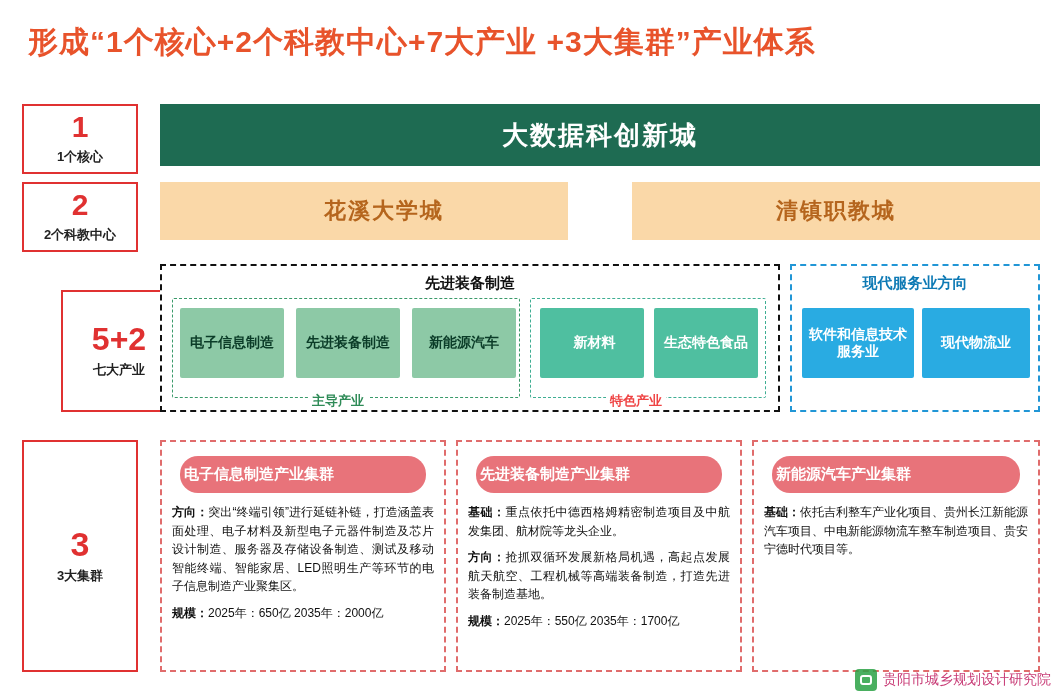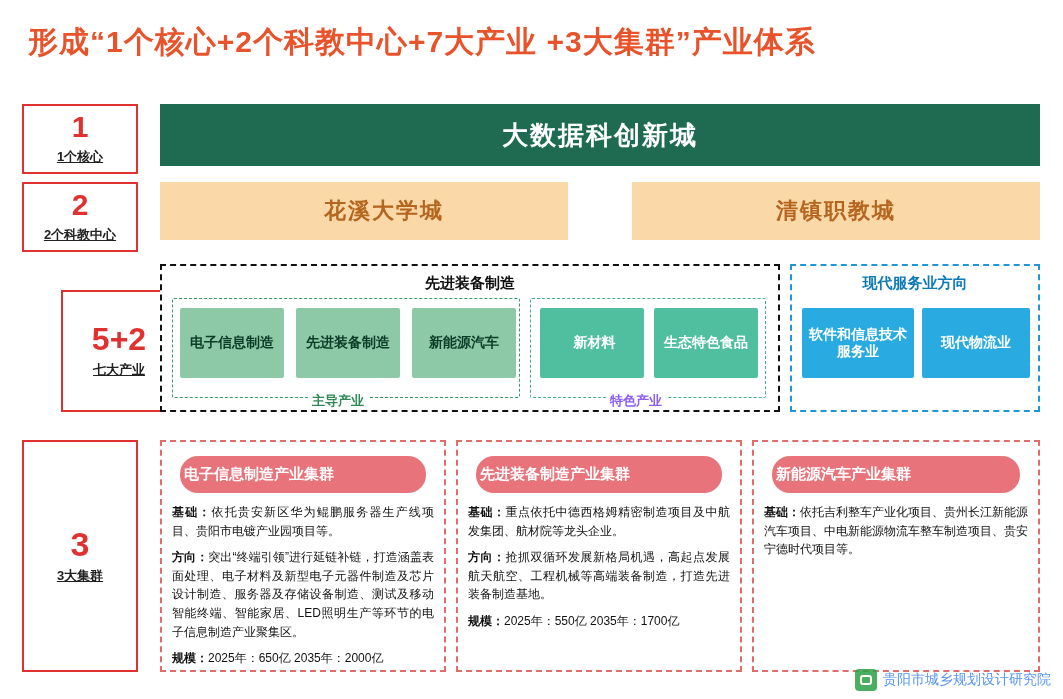--- a/index.html
+++ b/index.html
@@ -13,21 +13,21 @@
     font-size:30px;font-weight:bold;color:#E8532B;letter-spacing:1px;
     white-space:nowrap;
   }
   
   .rail-box{
     position:absolute;left:22px;border:2px solid #E03131;background:#fff;
     display:flex;flex-direction:column;align-items:center;justify-content:center;
     box-sizing:border-box;
   }
   .rail-num{color:#E03131;font-weight:bold;line-height:1;}
-  .rail-lab{color:#222;font-weight:bold;margin-top:6px;text-decoration:underline;}
+  .rail-lab{color:#222;font-weight:bold;margin-top:6px;}
   #rail1{top:104px;width:116px;height:70px;}
   #rail1 .rail-num{font-size:30px;}
   #rail1 .rail-lab{font-size:13px;}
   #rail2{top:182px;width:116px;height:70px;}
   #rail2 .rail-num{font-size:30px;}
   #rail2 .rail-lab{font-size:13px;}
   #rail3{top:290px;width:116px;height:122px;margin-left:39px;}
   #rail3 .rail-num{font-size:32px;}
   #rail3 .rail-lab{font-size:13px;}
   #rail4{top:440px;width:116px;height:232px;}
@@ -99,21 +99,21 @@
     position:absolute;right:12px;bottom:8px;display:flex;align-items:center;
     gap:6px;opacity:.85;
   }
   .wm-logo{
     width:22px;height:22px;border-radius:4px;background:#2BA245;position:relative;
   }
   .wm-logo:after{
     content:"";position:absolute;left:5px;top:6px;width:12px;height:10px;
     border:2px solid #fff;border-radius:3px;box-sizing:border-box;
   }
-  .wm-txt{font-size:14px;color:#3b82f6;}
+  .wm-txt{font-size:14px;color:#be185d;}
 </style>
 </head>
 <body>
 
 <div class="title">形成“1个核心+2个科教中心+7大产业 +3大集群”产业体系</div>
 
 <div class="rail-box" id="rail1">
   <div class="rail-num">1</div>
   <div class="rail-lab">1个核心</div>
 </div>
@@ -139,35 +139,34 @@
   <div class="ind-head">先进装备制造</div>
 
   <div class="grp" style="left:10px;top:32px;width:348px;height:100px;"></div>
   <div class="grp-cap" style="left:146px;top:126px;background:#fff;padding:0 4px;">主导产业</div>
 
   <div class="chip c-green" style="left:18px;top:42px;width:104px;height:70px;">电子信息制造</div>
   <div class="chip c-green" style="left:134px;top:42px;width:104px;height:70px;">先进装备制造</div>
   <div class="chip c-green" style="left:250px;top:42px;width:104px;height:70px;">新能源汽车</div>
 
   <div class="grp" style="left:368px;top:32px;width:236px;height:100px;border-color:#3fae93;"></div>
-  <div class="grp-cap" style="left:444px;top:126px;background:#fff;padding:0 4px;color:#8b5cf6;">特色产业</div>
+  <div class="grp-cap" style="left:444px;top:126px;background:#fff;padding:0 4px;color:#ef4444;">特色产业</div>
 
   <div class="chip c-teal" style="left:378px;top:42px;width:104px;height:70px;padding-left:9px;">新材料</div>
   <div class="chip c-teal" style="left:492px;top:42px;width:104px;height:70px;">生态特色食品</div>
 </div>
 
 <div class="ind-right">
   <div class="ind-head blue">现代服务业方向</div>
   <div class="chip c-blue" style="left:10px;top:42px;width:112px;height:70px;">软件和信息技术服务业</div>
   <div class="chip c-blue" style="left:130px;top:42px;width:108px;height:70px;">现代物流业</div>
 </div>
 
 <div class="cluster" id="cl1">
   <div class="cl-title">电子信息制造产业集群</div>
-  <p class="cl-p"><b>基础：</b><span>依托贵安新区华为鲲鹏服务器生产线项目、贵阳市电镀产业园项目等。</span></p>
   <p class="cl-p"><b>方向：</b><span>突出“终端引领”进行延链补链，打造涵盖表面处理、电子材料及新型电子元器件制造及芯片设计制造、服务器及存储设备制造、测试及移动智能终端、智能家居、LED照明生产等环节的电子信息制造产业聚集区。</span></p>
   <p class="cl-p"><b>规模：</b><span>2025年：650亿    2035年：2000亿</span></p>
 </div>
 
 <div class="cluster" id="cl2">
   <div class="cl-title">先进装备制造产业集群</div>
   <p class="cl-p"><b>基础：</b><span>重点依托中德西格姆精密制造项目及中航发集团、航材院等龙头企业。</span></p>
   <p class="cl-p"><b>方向：</b><span>抢抓双循环发展新格局机遇，高起点发展航天航空、工程机械等高端装备制造，打造先进装备制造基地。</span></p>
   <p class="cl-p"><b>规模：</b><span>2025年：550亿    2035年：1700亿</span></p>
 </div>

